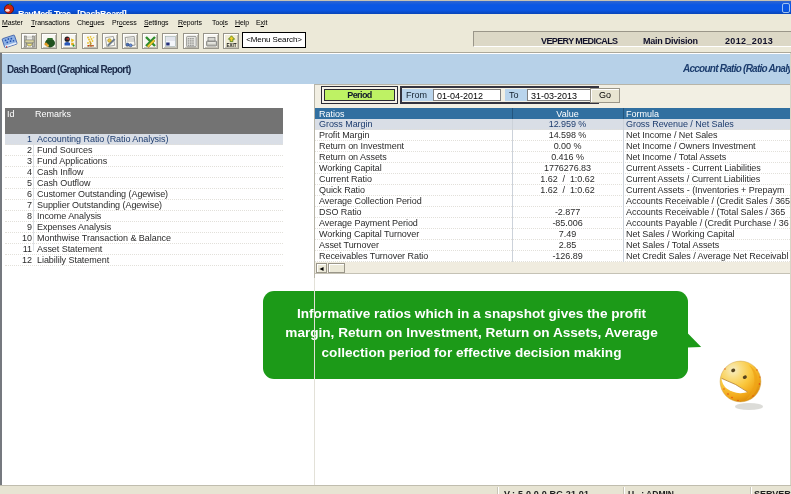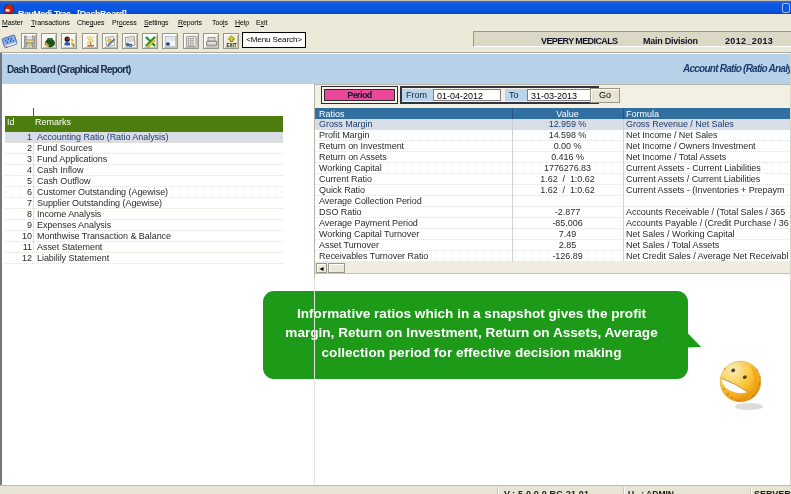--- a/index.html
+++ b/index.html
@@ -32,34 +32,34 @@
 
 
 #content { position:absolute; left:0; top:53px; width:791px; height:432px; background:#fff;
   border-left:2px solid #75797f; }
 #bluestrip { position:absolute; left:0; top:1px; width:791px; height:30px; background:#b7d1e8; }
 #dbtitle { position:absolute; left:5px; top:10px; font-size:10px; letter-spacing:-0.8px; font-weight:bold; color:#1c2b4a; }
 #artitle { position:absolute; left:681px; width:108px; top:9px; font-size:10px; letter-spacing:-0.75px; font-weight:bold; font-style:italic; color:#1c3d6e; white-space:nowrap; overflow:hidden; }
 
 
 #ltable { position:absolute; left:3px; top:55px; width:278px; }
-.lhead { height:16px; background:#4d7c0f; color:#fff; font-size:9px; position:relative;margin-top:8px; }
+.lhead { height:26px; background:#737373; color:#fff; font-size:9px; position:relative; }
 .lhead .c1 { position:absolute; left:2px; top:1px; }
 .lhead .c2 { position:absolute; left:30px; top:1px; }
 .lrow { height:11px; font-size:9px; letter-spacing:-0.05px; color:#2b2b2b; position:relative; border-bottom:1px dotted #e2e0da; line-height:10px; }
 .lrow .num { position:absolute; left:0; width:27px; text-align:right; top:0px; }
 .lrow .txt { position:absolute; left:32px; top:0px; white-space:nowrap; }
 .lrow.sel { background:#d9dee6; color:#1d3c6e; }
 
 
 #rpanel { position:absolute; left:312px; top:31px; width:479px; height:401px; background:#fff;
   border-left:1px solid #b8b5a8; border-top:1px solid #b8b5a8; }
 #periodstrip { position:absolute; left:0; top:0; width:479px; height:23px; background:#f2efe3; }
 #periodbox { position:absolute; left:6px; top:1px; width:77px; height:18px; background:#f4f1e6; border:1px solid #2a2a34; padding:2px; }
-#periodboxin { width:100%; height:100%; background:#ec4899; border:1px solid #2a2a34;
+#periodboxin { width:100%; height:100%; background:#bef264; border:1px solid #2a2a34;
   font-size:9px; font-weight:bold; color:#10182a; letter-spacing:-0.6px; text-align:center; line-height:11px; }
 #ftgroup { position:absolute; left:85px; top:1px; width:199px; height:18px; border:2px solid #33333f; box-shadow:inset 0 0 0 1px #f2efe3; background:#f2efe3; }
 .flabel { position:absolute; top:1px; height:12px; background:#b9d4ec; font-size:9px; color:#13202e; }
 .finput { position:absolute; top:1px; height:12px; background:#fff; border:1px solid #808080; font-size:9px; color:#000; padding-left:3px; line-height:13px; }
 #gobtn { position:absolute; left:275px; top:3px; width:30px; height:15px; background:#e8e5d2;
   border:1px solid #9a9689; box-shadow:inset 1px 1px 0 #fff; font-size:9px; color:#000; text-align:center; line-height:13px; }
 
 
 #rtable { position:absolute; left:0px; top:23px; width:479px; }
 .rhead { height:11px; background:#316fa0; color:#fff; font-size:9px; position:relative; }
@@ -357,20 +357,21 @@
           <span class="cF">Current Assets / Current Liabilities</span>
         </div>
       <div class="rrow">
           <span class="cR">Quick Ratio</span>
           <span class="cV">1.62&nbsp; /&nbsp; 1:0.62</span>
           <span class="cF">Current Assets - (Inventories + Prepaym</span>
         </div>
       <div class="rrow">
           <span class="cR">Average Collection Period</span>
           <span class="cV"></span>
+          <span class="cF">Accounts Receivable / (Credit Sales / 365</span>
         </div>
       <div class="rrow">
           <span class="cR">DSO Ratio</span>
           <span class="cV">-2.877</span>
           <span class="cF">Accounts Receivable / (Total Sales / 365</span>
         </div>
       <div class="rrow">
           <span class="cR">Average Payment Period</span>
           <span class="cV">-85.006</span>
           <span class="cF">Accounts Payable / (Credit Purchase / 36</span>

